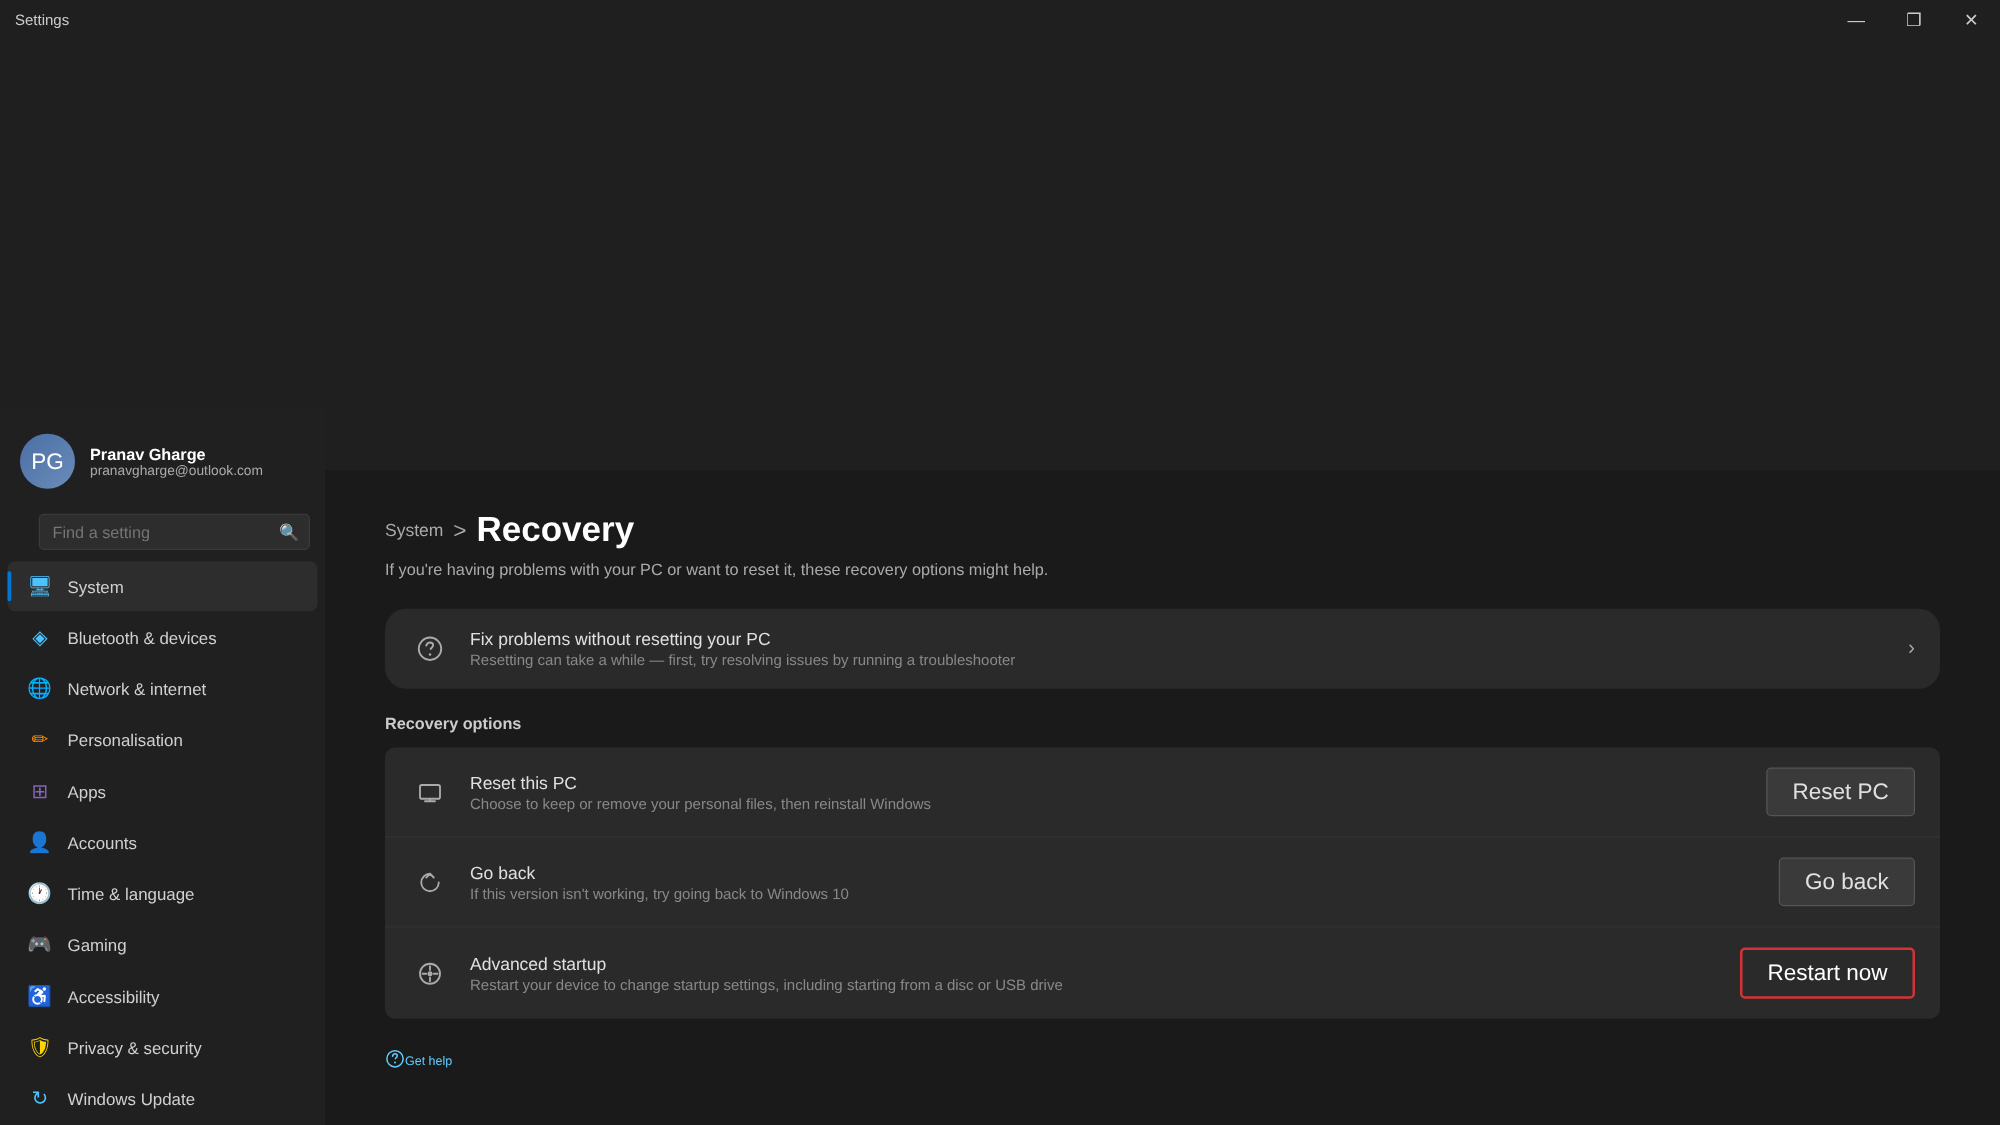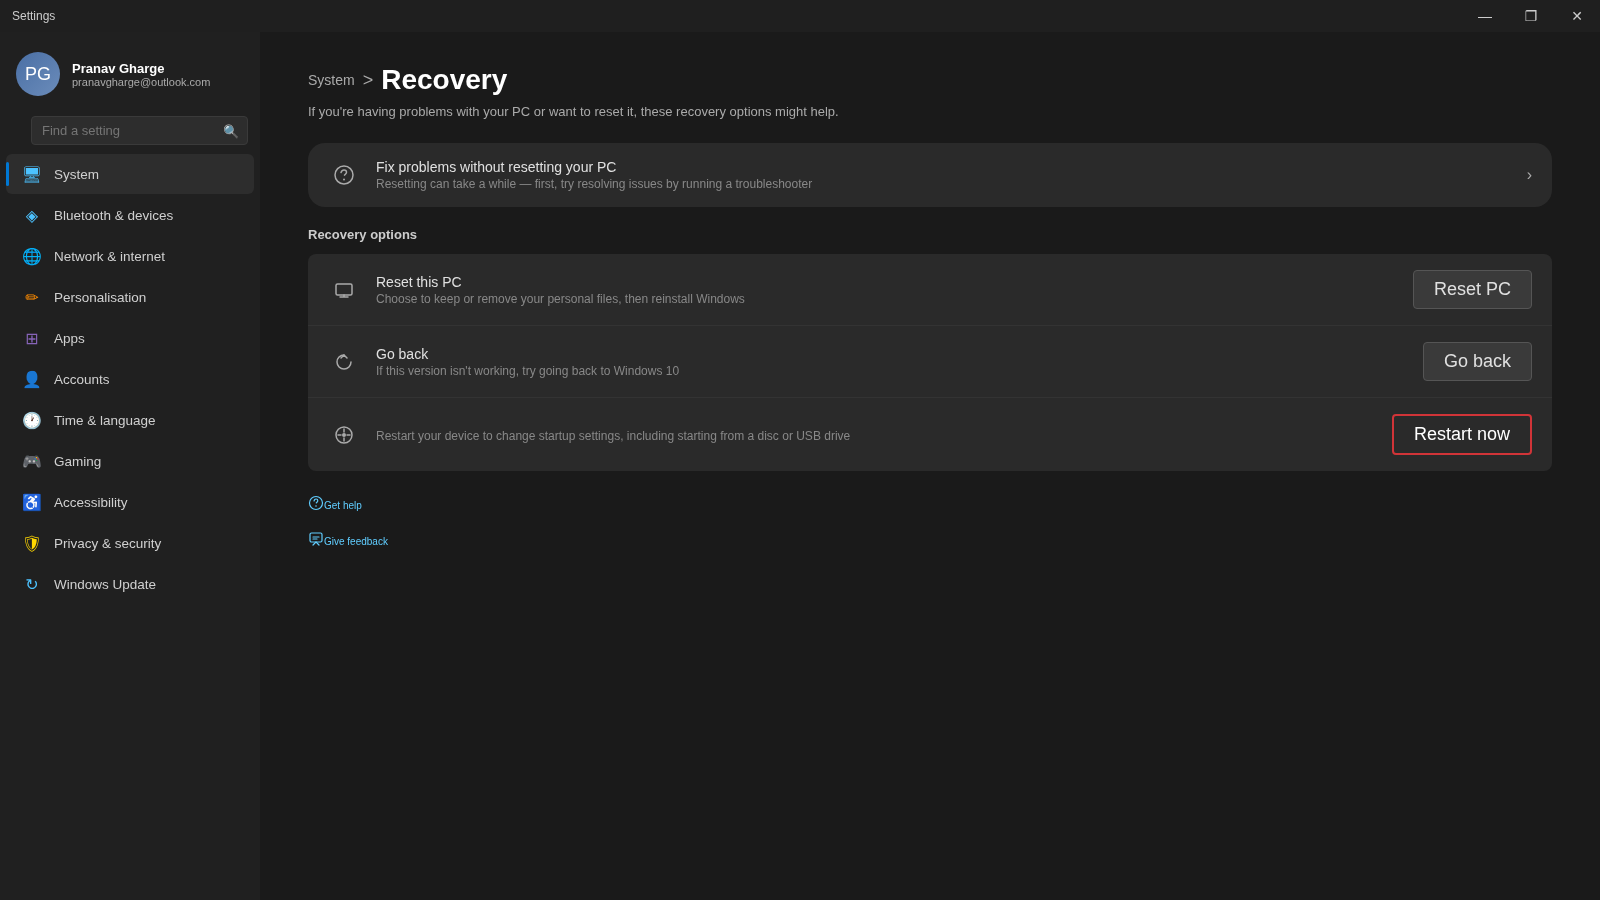--- a/index.html
+++ b/index.html
@@ -42,20 +42,21 @@
       color: #ccc;
       font-size: 14px;
       cursor: pointer;
     }
 
     
     .app-body {
       display: flex;
       flex: 1;
       overflow: hidden;
+      align-items: flex-end;
     }
 
     
     .sidebar {
       width: 260px;
       background: #202020;
       display: flex;
       flex-direction: column;
       flex-shrink: 0;
       padding-top: 8px;
@@ -417,46 +418,37 @@
 
       <div class="card-row">
         <div class="card-icon">
           <svg width="22" height="22" viewBox="0 0 22 22" fill="none">
             <circle cx="11" cy="11" r="8" stroke="#aaa" stroke-width="1.5"></circle>
             <path d="M11 5v3M11 14v3M5 11h3M14 11h3" stroke="#aaa" stroke-width="1.5" stroke-linecap="round"></path>
             <circle cx="11" cy="11" r="2" fill="#aaa"></circle>
           </svg>
         </div>
         <div class="card-text">
+          <div class="card-title">Advanced startup</div>
           <div class="card-desc">Restart your device to change startup settings, including starting from a disc or USB drive</div>
         </div>
         <div class="card-action">
           <button class="btn highlight">Restart now</button>
         </div>
       </div>
 
     </div>
 
     <div>
       <div class="link-row">
         <span class="link-icon">
           <svg width="16" height="16" viewBox="0 0 16 16" fill="none">
             <circle cx="8" cy="8" r="6.5" stroke="#60cdff" stroke-width="1.2"></circle>
             <path d="M6 6c.3-1.2 1.3-2 2-2 1 0 1.8.7 1.8 1.7 0 1.1-1.1 1.5-1.5 2.2" stroke="#60cdff" stroke-width="1.2" stroke-linecap="round"></path>
             <circle cx="8" cy="11" r=".8" fill="#60cdff"></circle>
           </svg>
         </span>
         <span>Get help</span>
       </div>
-      <div class="link-row">
-        <span class="link-icon">
-          <svg width="16" height="16" viewBox="0 0 16 16" fill="none">
-            <rect x="2" y="2" width="12" height="9" rx="1.5" stroke="#60cdff" stroke-width="1.2"></rect>
-            <path d="M5 14l3-3 3 3" stroke="#60cdff" stroke-width="1.2" stroke-linecap="round" stroke-linejoin="round"></path>
-            <path d="M5 6h6M5 8h4" stroke="#60cdff" stroke-width="1.2" stroke-linecap="round"></path>
-          </svg>
-        </span>
-        <span>Give feedback</span>
-      </div>
     </div>
 
   </div>
 </div>
 
 </body></html>

